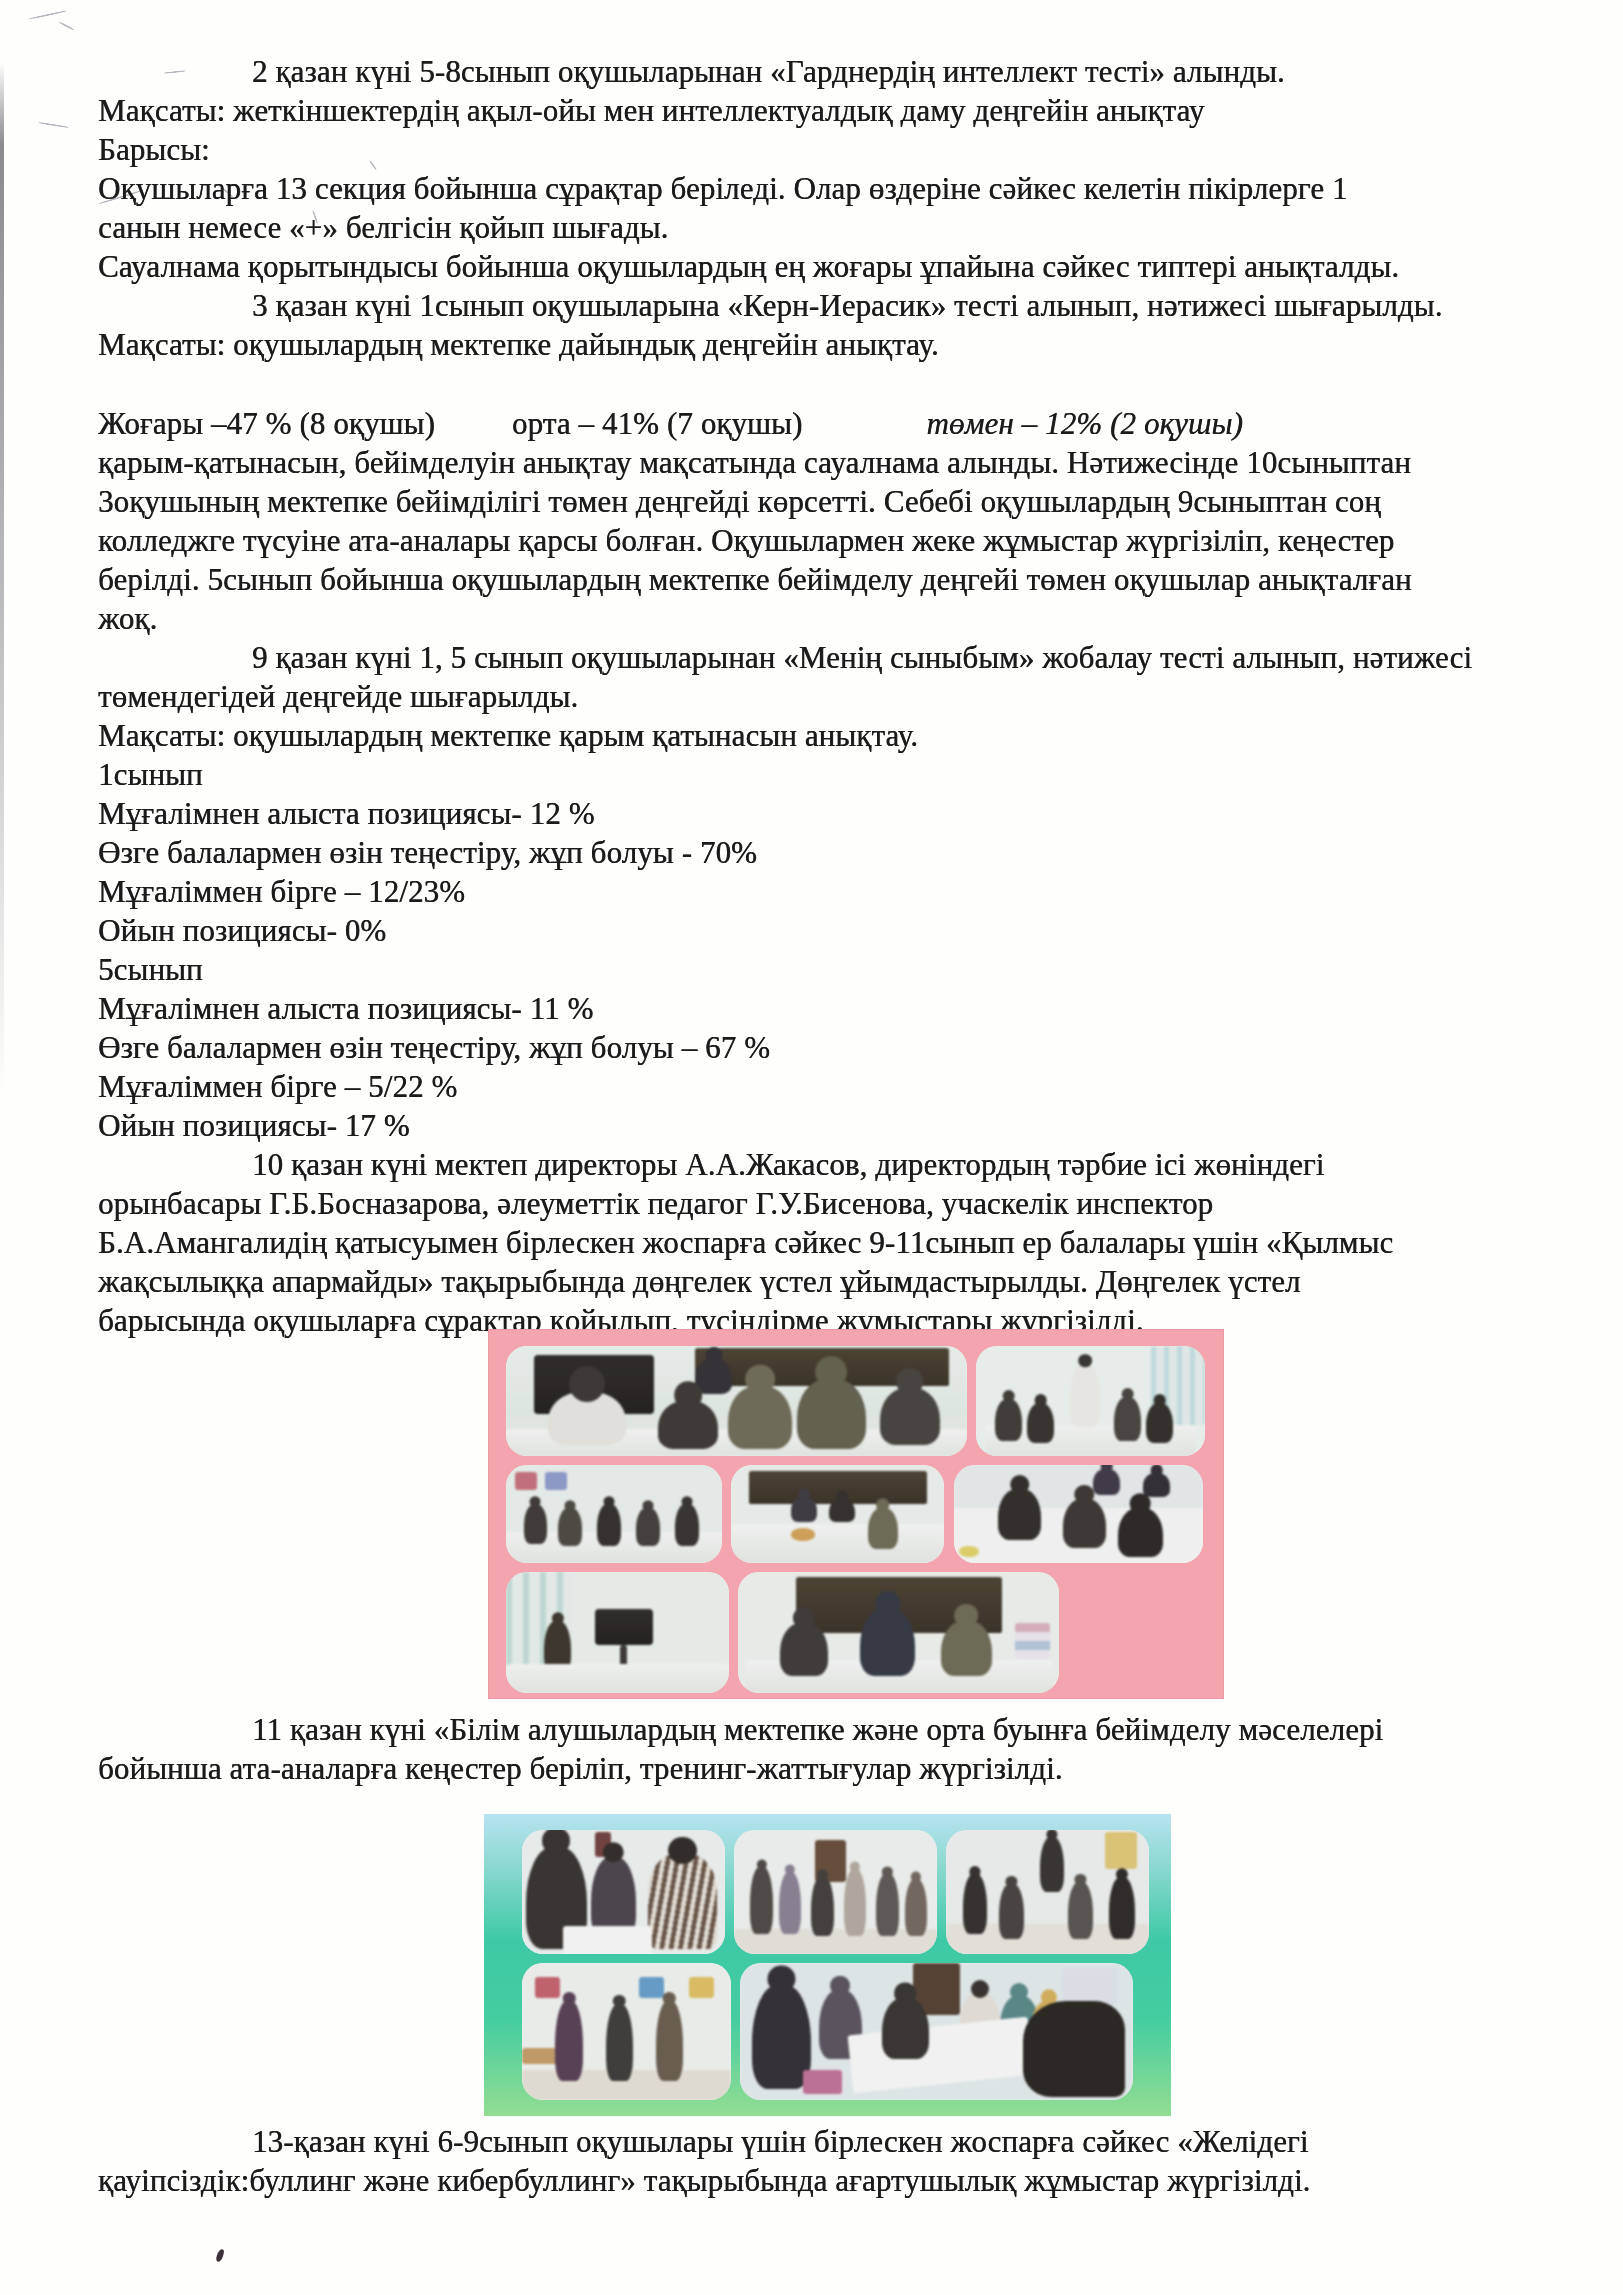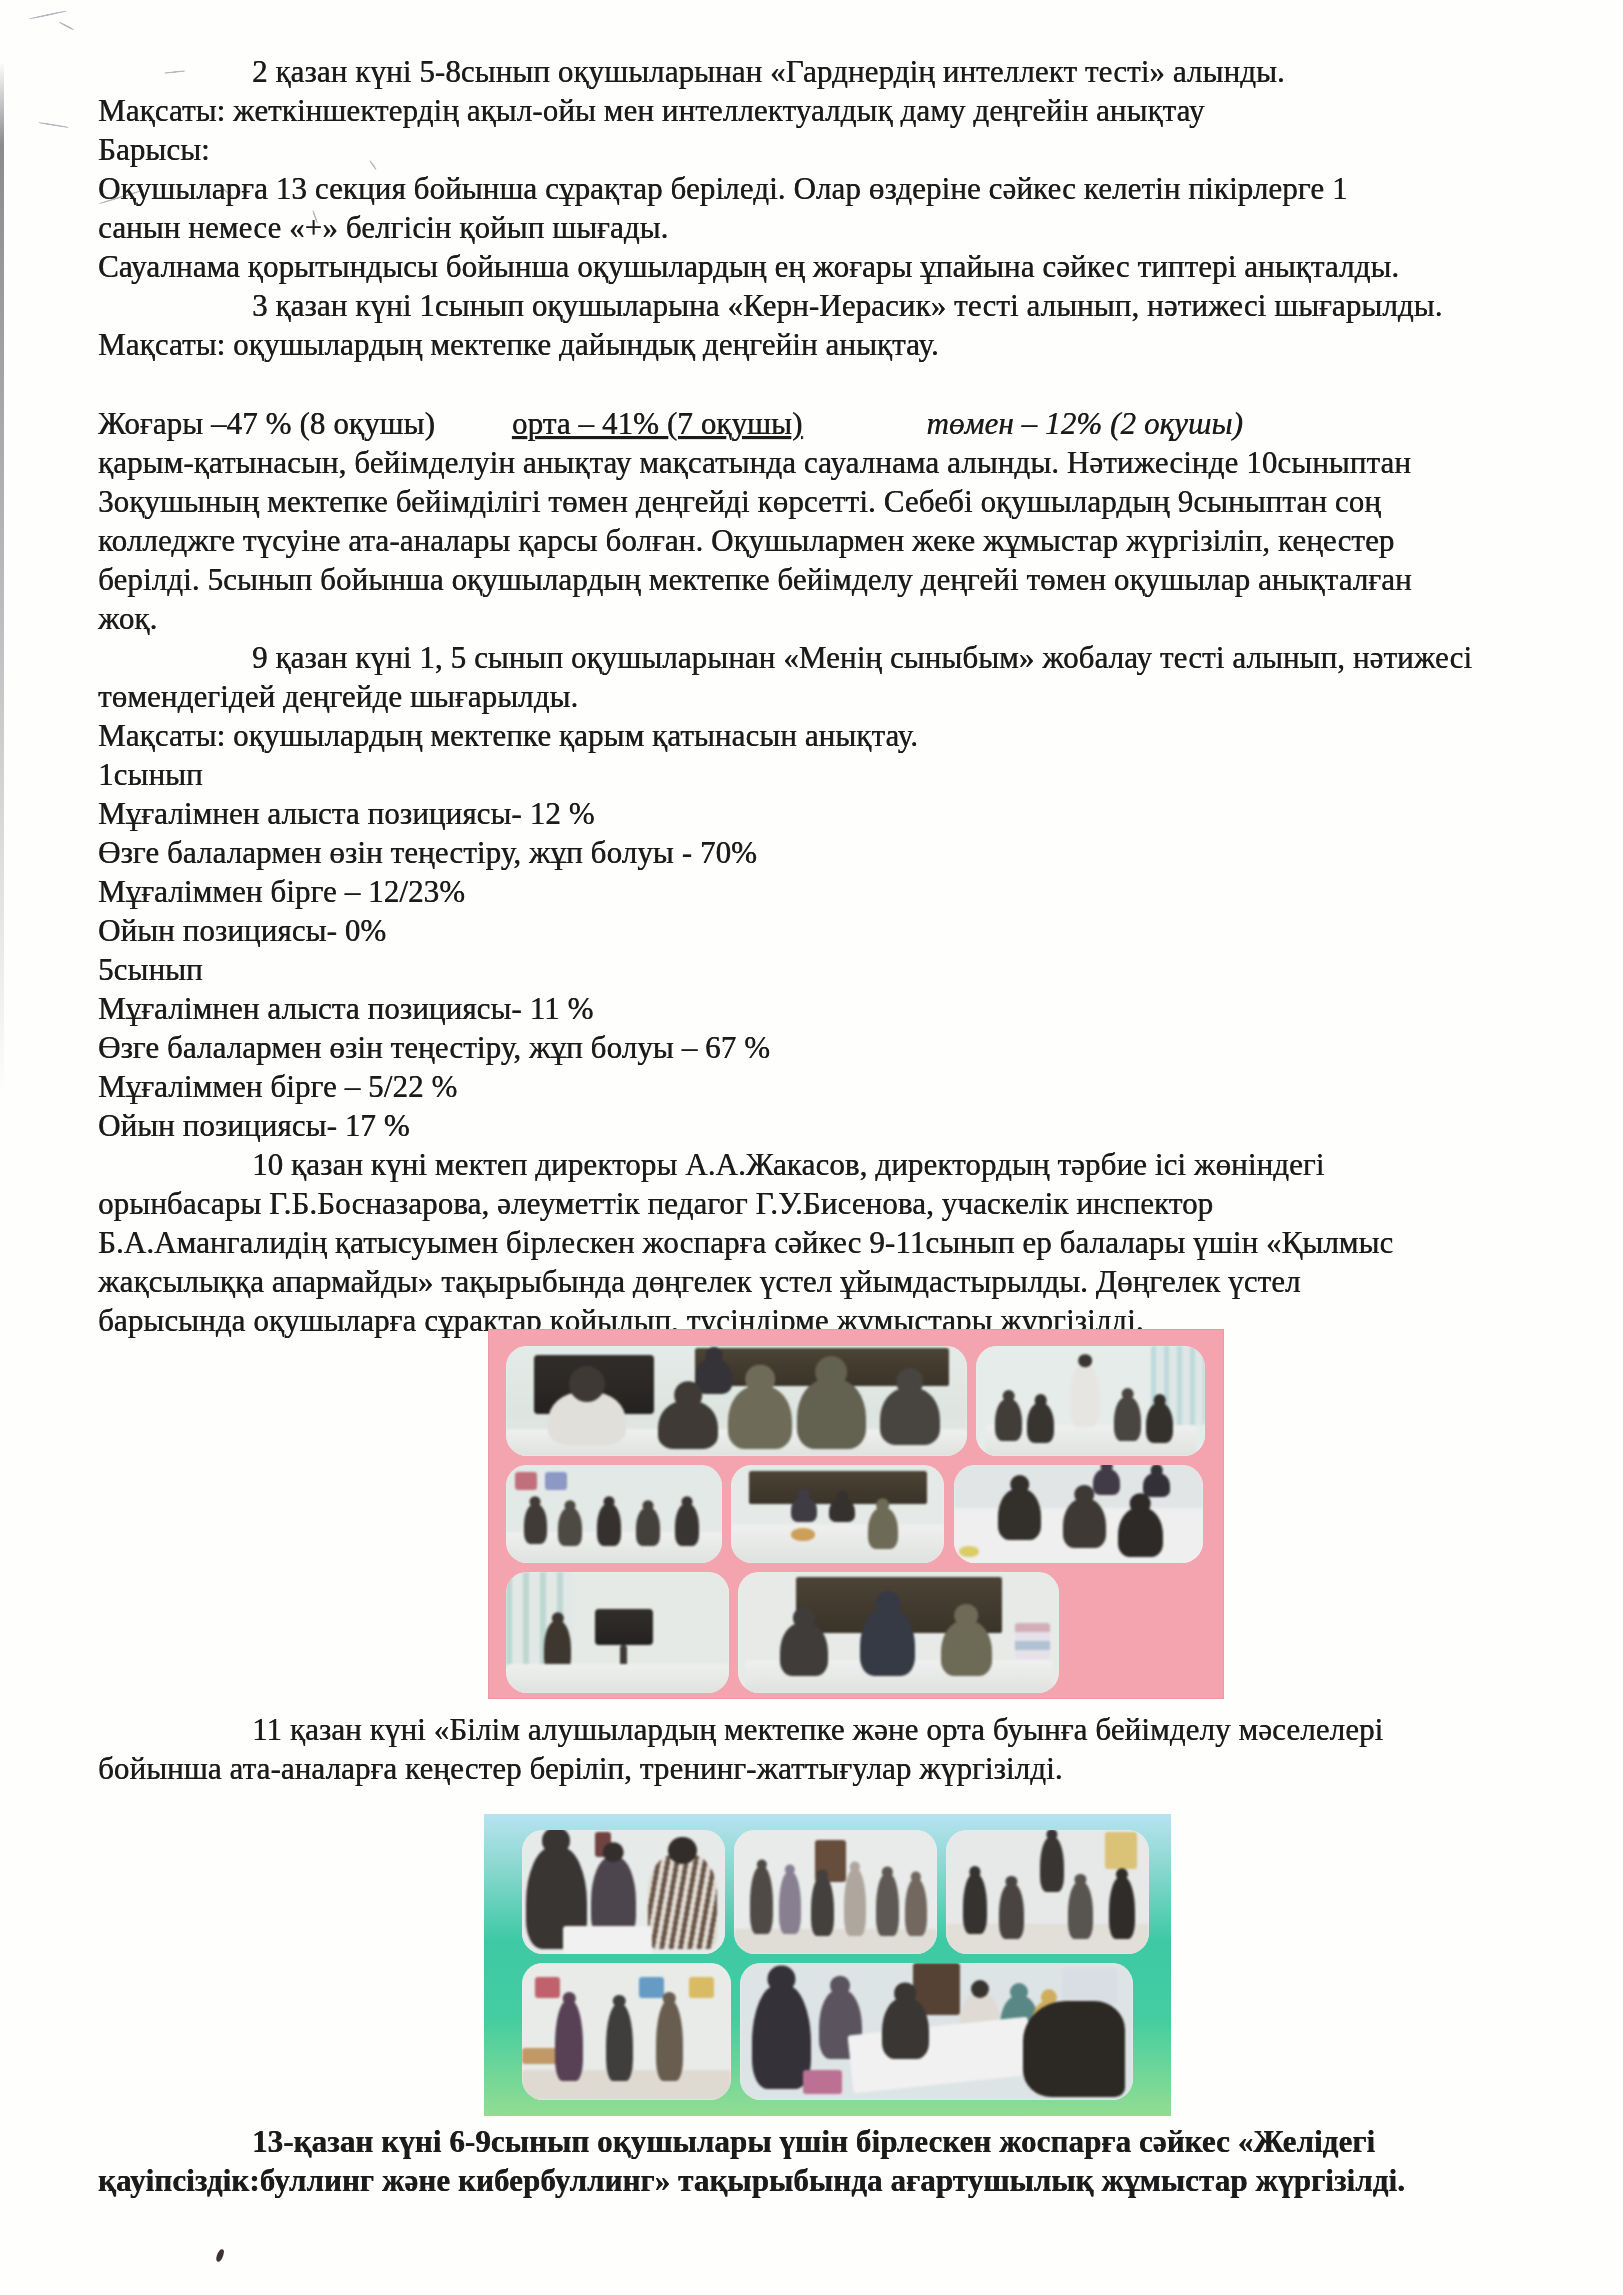--- a/index.html
+++ b/index.html
@@ -10,21 +10,21 @@
   
   .tblock{position:absolute;left:98px;width:1479px;}
   .ln{
     height:39px;line-height:39px;font-size:31px;white-space:nowrap;
     text-shadow:0.4px 0 0 rgba(20,20,20,.8), 0 0.3px 0 rgba(20,20,20,.45);
     letter-spacing:0.1px;
   }
   .ln.ind{text-indent:154px;}
   .results{display:flex;align-items:baseline;margin-top:40px;}
   .results .rseg{margin:0;}
-  .results .rseg.mid{margin-left:77px;text-decoration:underline;}
+  .results .rseg.mid{margin-left:77px;}
   .results .rseg.low{margin-left:124px;font-style:italic;}
   
   .collage{position:absolute;box-sizing:border-box;}
   .c1{
     left:488px;top:1329px;width:736px;height:370px;
     background:#f3a4af;padding:17px 18.3px;
     box-shadow:0 0 0 0.7px rgba(210,120,130,.35) inset;
   }
   .c2{
     left:484px;top:1814px;width:687px;height:302px;
@@ -270,19 +270,19 @@
           <div class="fg" style="--c:#e0b042;left:74%;top:28%;width:9%;height:36%;"></div>
           <div class="pst" style="left:28%;top:46%;width:46%;height:42%;background:#fafbfa;transform:rotate(-6deg);"></div>
           <div class="pst" style="left:72%;top:28%;width:26%;height:70%;background:#262019;border-radius:42% 30% 10% 28%;"></div>
           <div class="fg" style="--c:#34302b;left:36%;top:26%;width:12%;height:44%;"></div>
           <div class="pst" style="left:16%;top:78%;width:10%;height:18%;background:#d06a9a;"></div>
         </div>
       </div>
     </div>
   </div>
 
-  <div class="tblock" style="top:2122px;font-weight:bold;">
+  <div class="tblock" style="top:2122px;">
     <div class="ln ind">13-қазан күні 6-9сынып оқушылары үшін бірлескен жоспарға сәйкес «Желідегі</div>
     <div class="ln">қауіпсіздік:буллинг және кибербуллинг» тақырыбында ағартушылық жұмыстар жүргізілді.</div>
   </div>
 
 </div>
 
 
 </body></html>

